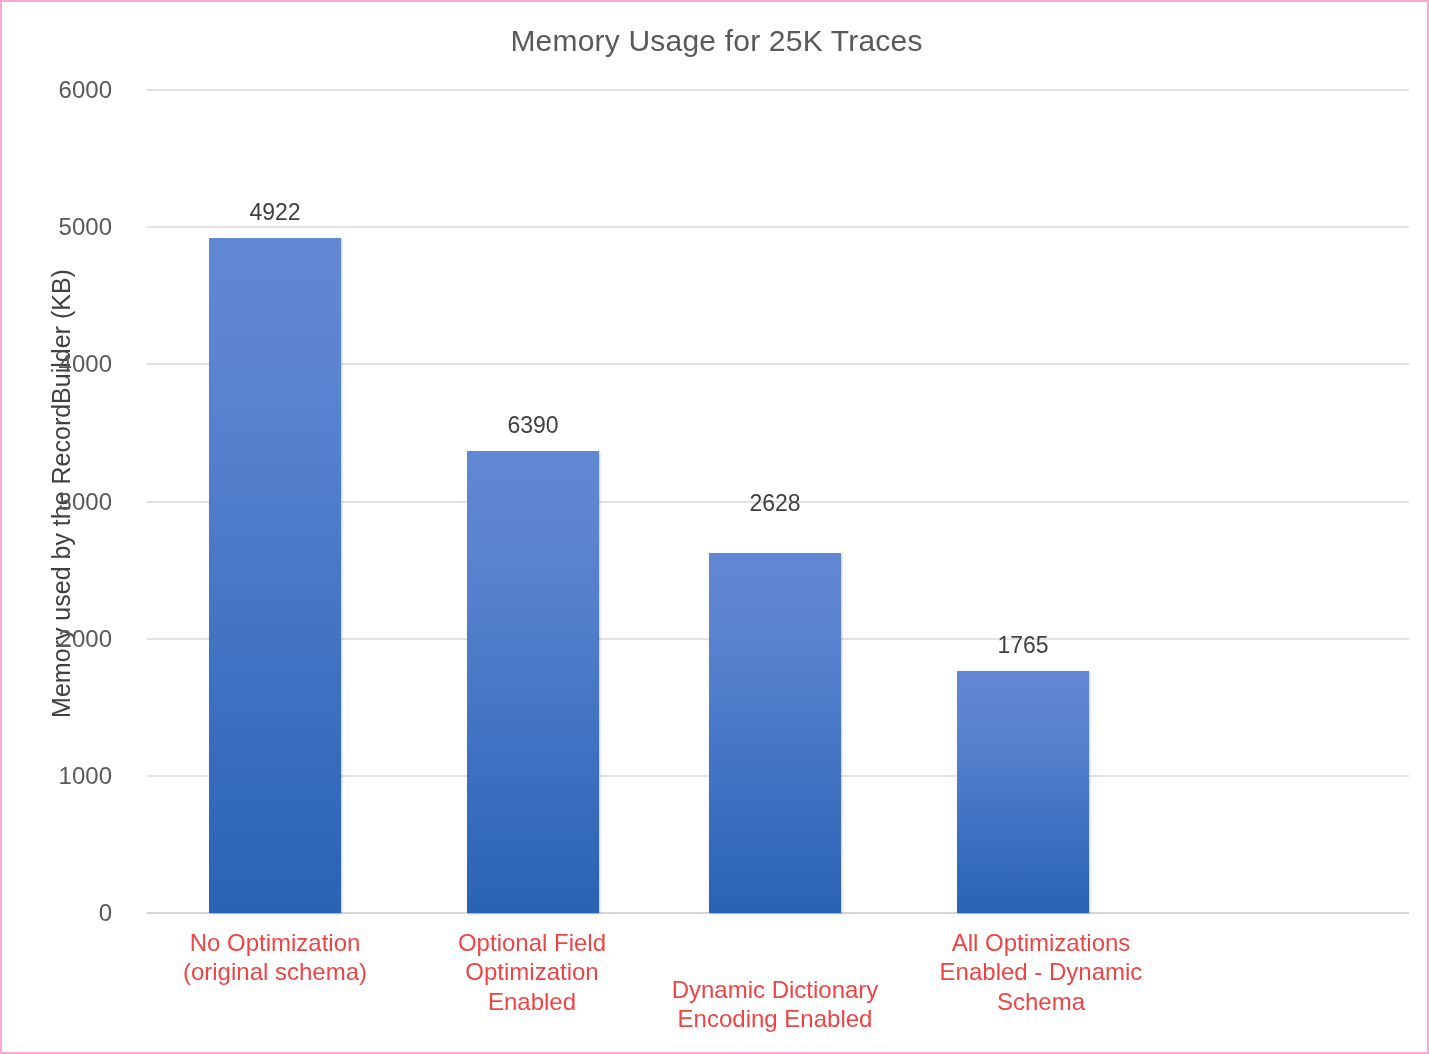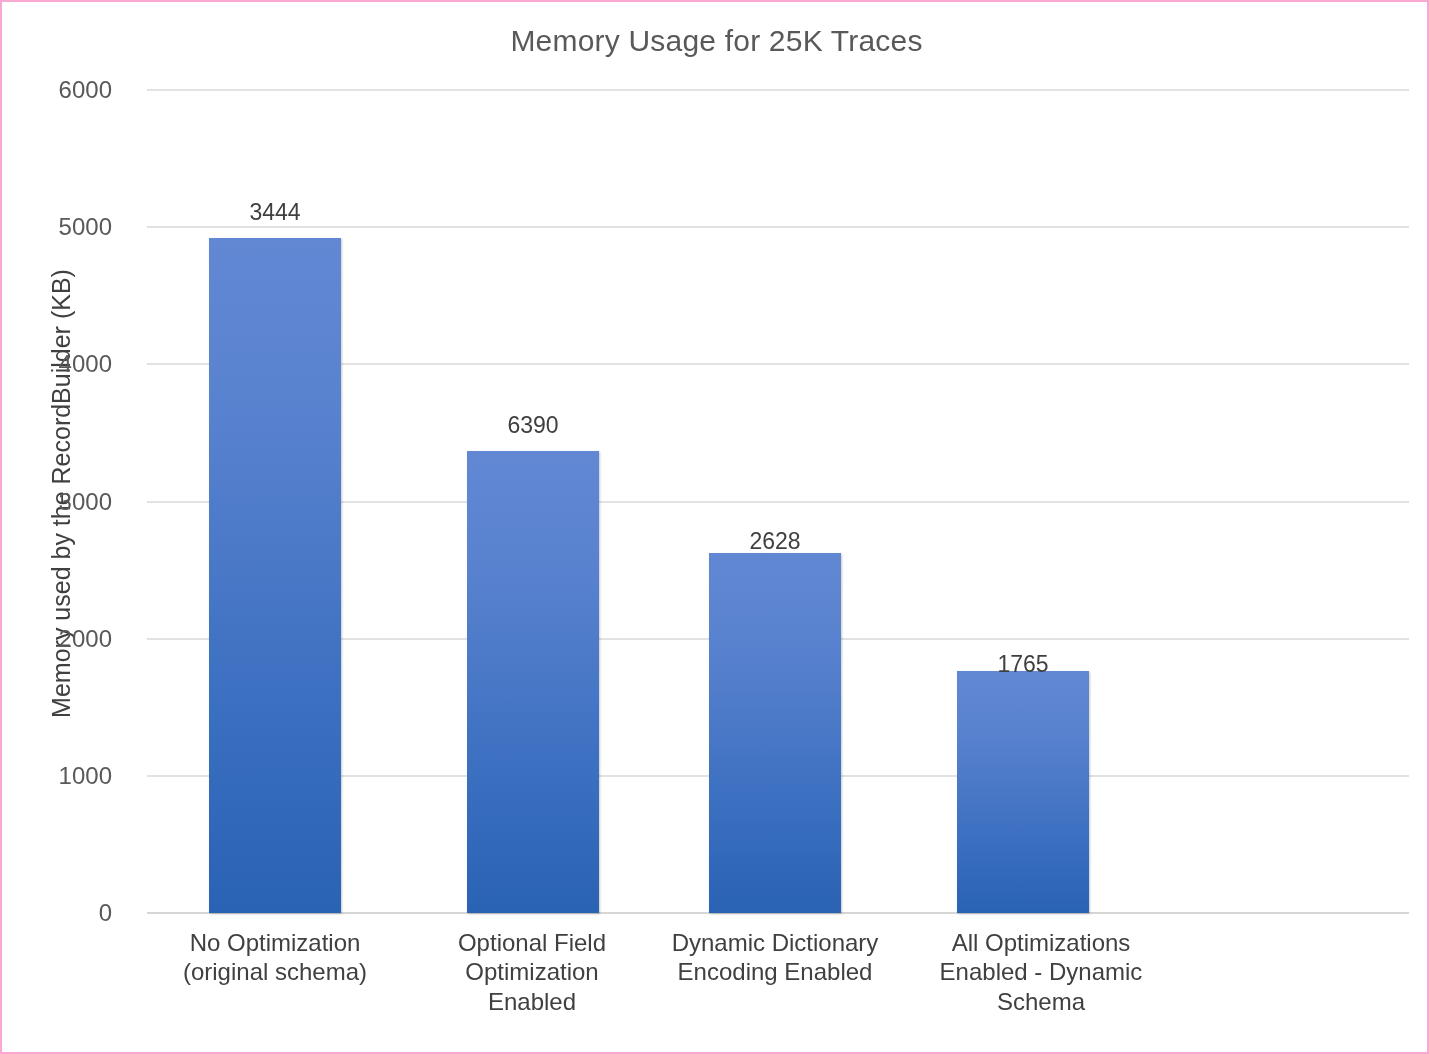--- a/index.html
+++ b/index.html
@@ -97,21 +97,21 @@
     white-space: nowrap;
     line-height: 1;
   }
 
   
   .cat-label {
     position: absolute;
     top: 926px;
     text-align: center;
     font-size: 24px;
-    color: #404040;
+    color: #ef4444;
     line-height: 1.22;
     white-space: pre-line;
   }
 </style>
 </head>
 <body>
 
 <div id="chart-frame">
 
   <div id="chart-title">Memory Usage for 25K Traces</div>
@@ -128,36 +128,36 @@
       <div class="y-tick-label" style="top: 536.667px;">2000</div>
       <div class="gridline" style="top: 410.5px;"></div>
       <div class="y-tick-label" style="top: 399.5px;">3000</div>
       <div class="gridline" style="top: 273.333px;"></div>
       <div class="y-tick-label" style="top: 262.333px;">4000</div>
       <div class="gridline" style="top: 136.167px;"></div>
       <div class="y-tick-label" style="top: 125.167px;">5000</div>
       <div class="gridline" style="top: -1px;"></div>
       <div class="y-tick-label" style="top: -12px;">6000</div>
       <div class="bar" style="left: 62px; width: 132px; height: 675.134px;"></div>
-      <div class="bar-value" style="left: 62px; width: 132px; top: 110.866px;">3444</div>
+      <div class="bar-value" style="left: 62px; width: 132px; top: 110.866px;">4922</div>
       <div class="bar" style="left: 320px; width: 132px; height: 462.252px;"></div>
       <div class="bar-value" style="left: 320px; width: 132px; top: 323.748px;">6390</div>
       <div class="bar" style="left: 562px; width: 132px; height: 360.474px;"></div>
-      <div class="bar-value" style="left: 562px; width: 132px; top: 440px; text-align: center;">2628</div>
+      <div class="bar-value" style="left: 562px; width: 132px; top: 402px; text-align: center;">2628</div>
       <div class="bar" style="left: 810px; width: 132px; height: 242.099px;"></div>
-      <div class="bar-value" style="left: 810px; width: 132px; top: 543.901px; margin-top: 19px;">1765</div>
+      <div class="bar-value" style="left: 810px; width: 132px; top: 543.901px;">1765</div>
     </div>
 
   <div id="category-labels">
 
   <div class="cat-label" style="left: 147px; width: 252px;">No Optimization
 (original schema)</div>
       <div class="cat-label" style="left: 404px; width: 252px;">Optional Field
 Optimization
 Enabled</div>
-      <div class="cat-label" style="left: 642px; width: 262px;">Dynamic Dictionary
+      <div class="cat-label" style="left: 642px; width: 262px; margin-top: 47px;">Dynamic Dictionary
 Encoding Enabled</div>
       <div class="cat-label" style="left: 908px; width: 262px;">All Optimizations
 Enabled - Dynamic
 Schema</div>
     </div>
 
 </div>
 
 </body></html>

